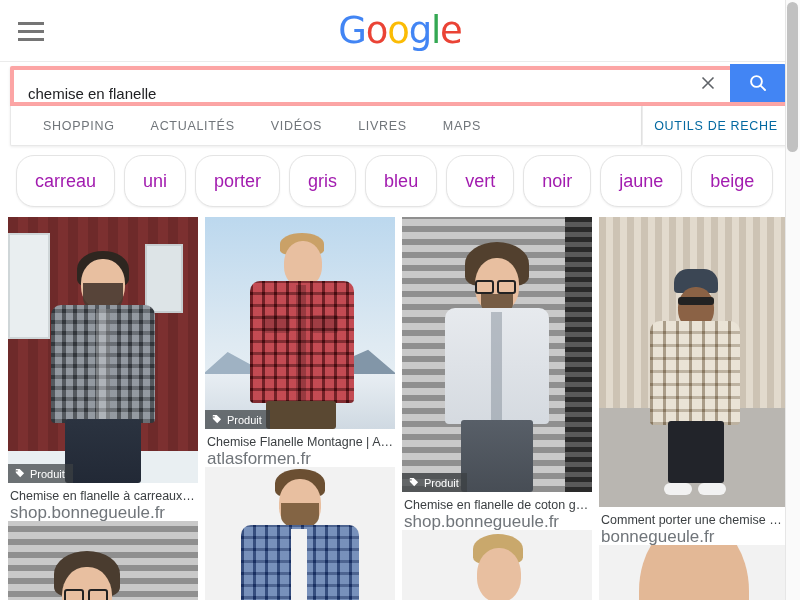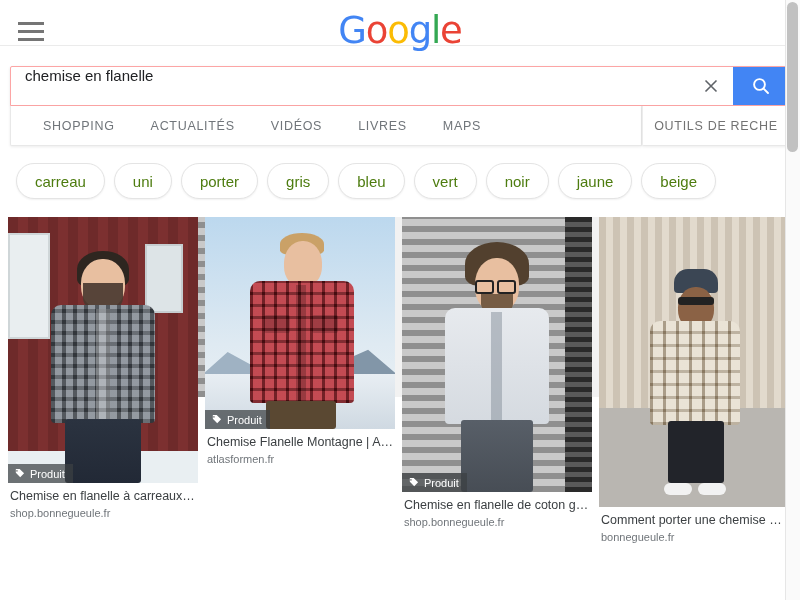--- a/index.html
+++ b/index.html
@@ -7,21 +7,21 @@
     width: 800px; height: 600px;
     overflow: hidden;
     background: #ffffff;
     font-family: "Liberation Sans", sans-serif;
   }
   .page { position: relative; width: 800px; height: 600px; background: #fff; overflow: hidden; }
 
   
   .header {
     position: relative;
-    height: 46px;
+    height: 62px;
     background: #fff;
     border-bottom: 1px solid #ebebeb;
   }
   .hamburger {
     position: absolute; left: 18px; top: 16px;
     width: 30px; height: 30px;
     display: flex; flex-direction: column; justify-content: center; gap: 5px;
     cursor: pointer;
   }
   .hamburger span { display: block; width: 26px; height: 3px; background: #757575; border-radius: 0; }
@@ -39,24 +39,24 @@
   .g-b { color: #4285F4; }
   .g-r { color: #EA4335; }
   .g-y { color: #FBBC05; }
   .g-g { color: #34A853; }
 
   
   .searchwrap {
     position: absolute; left: 10px; top: 66px;
     width: 780px; height: 40px;
     background: #fff;
-    border: 1px solid #fca5a5;
+    border: 4px solid #fca5a5;
     border-radius: 2px 2px 0 0;
     box-shadow: 0 1px 3px rgba(0,0,0,0.10);
-    display: flex; align-items: flex-start;
+    display: flex; align-items: flex-end;
   }
   .search-input {
     flex: 1;
     border: none; outline: none;
     font-size: 15px; color: #202124;
     padding-left: 14px;
     font-family: "Liberation Sans", sans-serif;
     background: transparent;
   }
   .clear-btn {
@@ -111,62 +111,62 @@
   .tools {
     width: 148px;
     background: #fff;
     border: 1px solid #e8e8e8;
     border-top: none;
     border-left: 1px solid #ececec;
     border-radius: 0 0 2px 2px;
     box-shadow: 0 1px 3px rgba(0,0,0,0.08);
     display: flex; align-items: center; justify-content: center;
     font-size: 12.5px; letter-spacing: 0.7px;
-    color: #737373;
+    color: #0369a1;
     cursor: pointer;
     white-space: nowrap;
     overflow: hidden;
   }
 
   
   .chipsrow {
     position: absolute; left: 0; top: 152px;
     width: 800px; height: 58px;
     display: flex; align-items: center;
     gap: 9px;
     padding: 0 16px;
     overflow: hidden;
     background: #fff;
   }
   .chip {
     flex: none;
-    height: 36px;
+    height: 52px;
     padding: 0 18px;
     border: 1px solid #e4e4e4;
     border-radius: 18px;
     background: #fff;
     box-shadow: 0 1px 2px rgba(0,0,0,0.06);
     display: flex; align-items: center;
-    font-size: 15px;
-    color: #4d7c0f;
+    font-size: 18px;
+    color: #a21caf;
     white-space: nowrap;
     cursor: pointer;
   }
 
   
   .results {
     position: absolute; left: 0; top: 210px;
     width: 800px; height: 390px;
     background: #fff;
     overflow: hidden;
     padding: 7px 8px 0 8px;
     display: flex;
     gap: 7px;
   }
-  .col { width: 190px; flex: none; display: flex; }
+  .col { width: 190px; flex: none; display: flex; flex-direction: column; }
   .card { width: 190px; background: #fff; cursor: pointer; }
   .thumb {
     position: relative;
     width: 190px;
     overflow: hidden;
     background: #e9e9e9;
   }
   .thumb .art { position: absolute; inset: 0; }
   .badge {
     position: absolute; left: 0; bottom: 0;
@@ -179,21 +179,21 @@
     padding: 0 8px 0 6px;
   }
   .badge svg { display: block; }
   .cap { padding: 5px 2px 0 2px; }
   .cap .t {
     font-size: 12.5px; color: #3c4043;
     white-space: nowrap; overflow: hidden; text-overflow: ellipsis;
     line-height: 17px;
   }
   .cap .d {
-    font-size: 11px; color: #70757a;
+    font-size: 17px; color: #70757a;
     white-space: nowrap; overflow: hidden; text-overflow: ellipsis;
     line-height: 16px;
   }
 
   
   .scrollbar {
     position: absolute; right: 0; top: 0; width: 15px; height: 600px;
     background: #fafafa; border-left: 1px solid #e6e6e6;
   }
   .scrollthumb {

